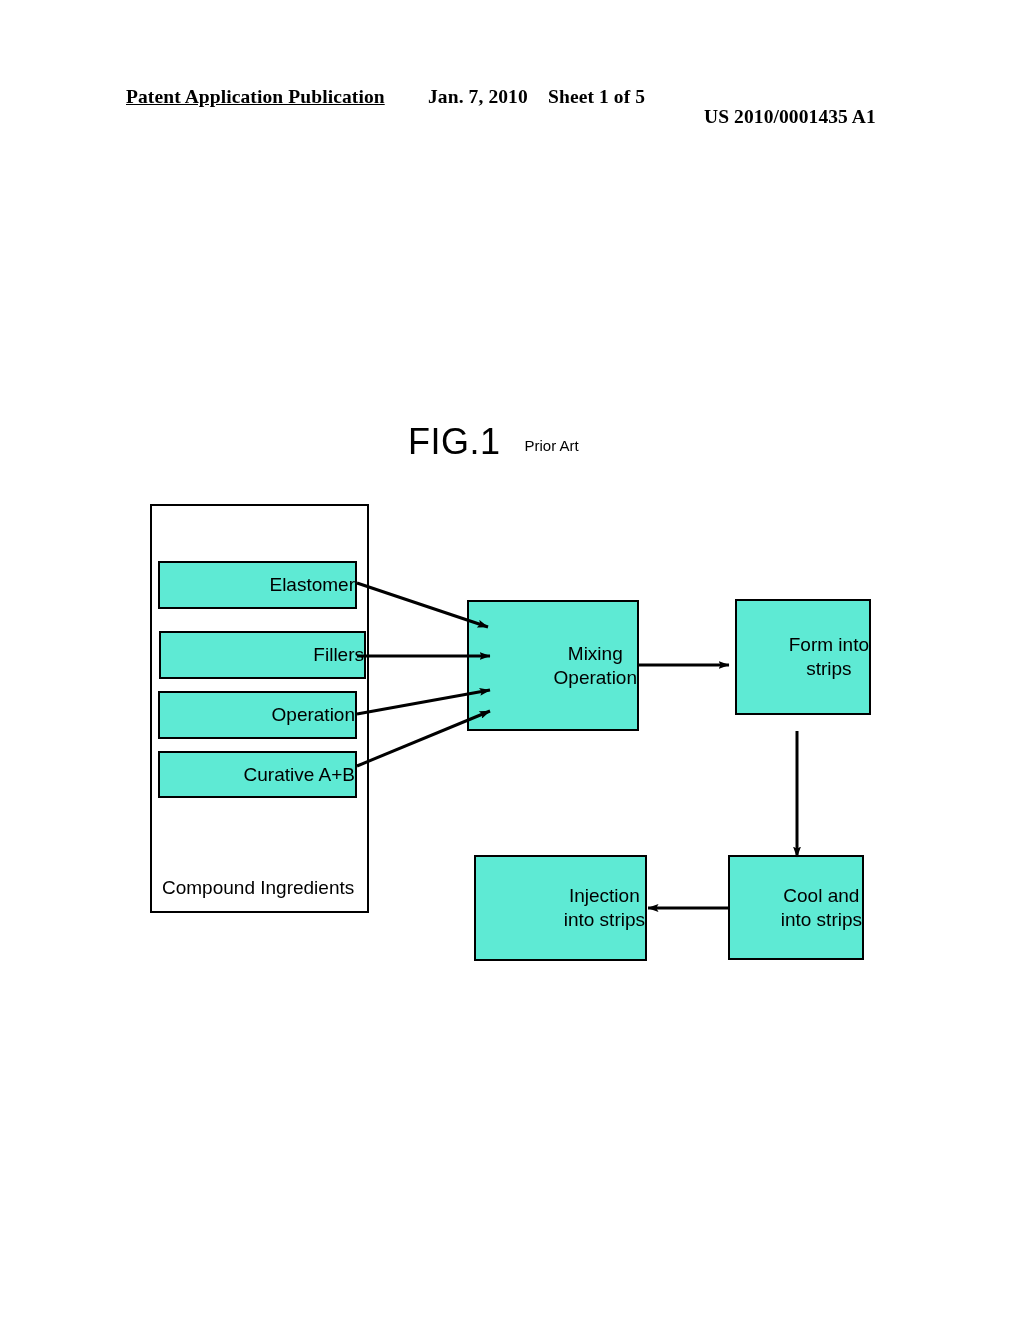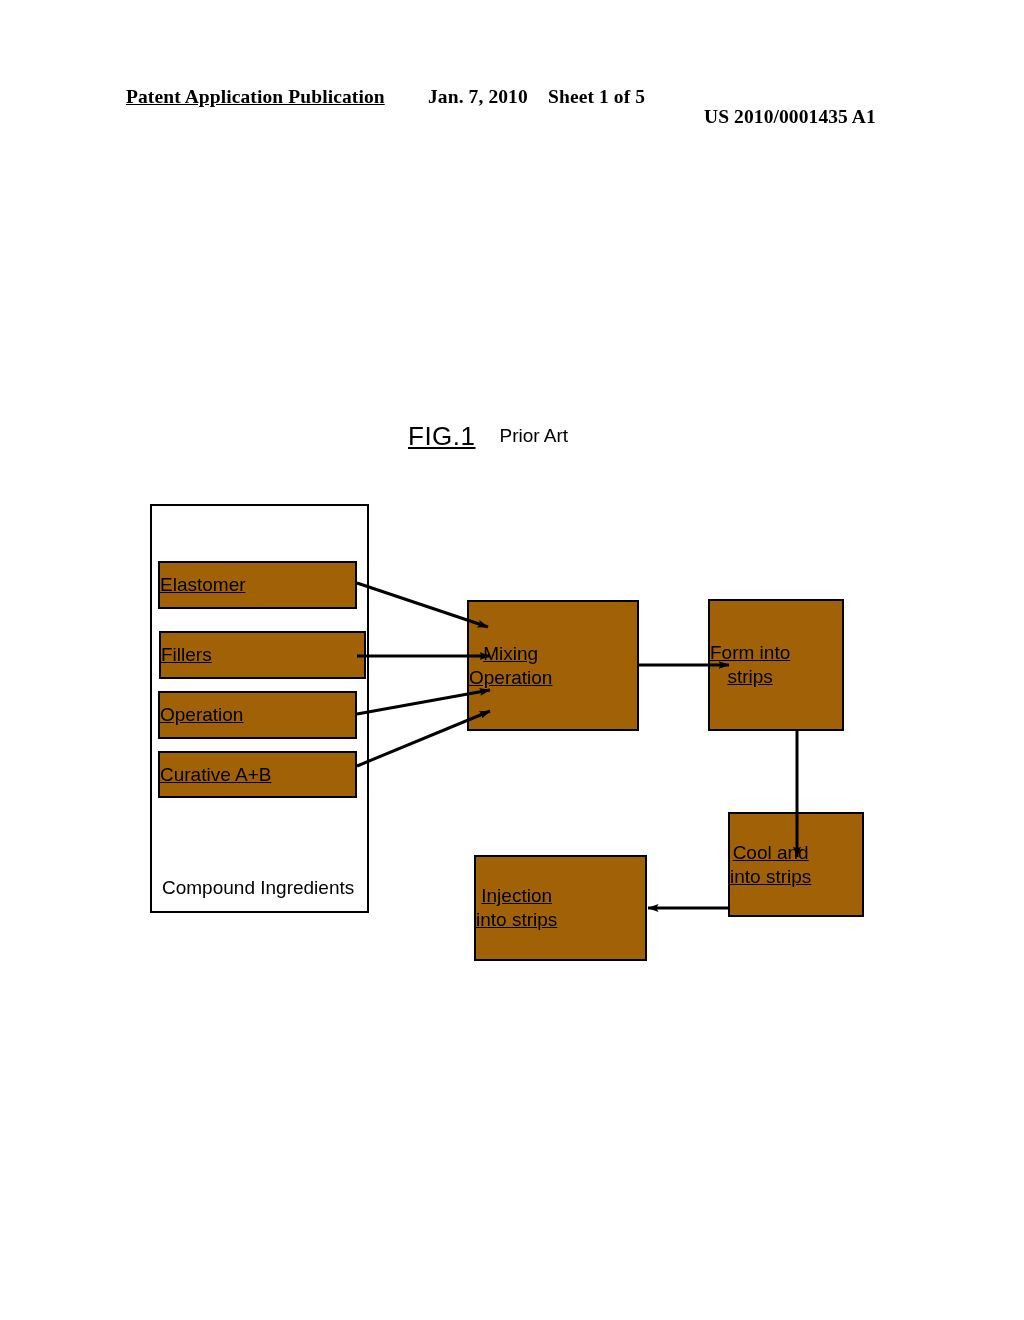--- a/index.html
+++ b/index.html
@@ -35,55 +35,53 @@
   .hdr-num   { position: absolute; left: 704px;  top: 0; margin-top: 20px; }
 
   
   .fig-caption {
     position: absolute;
     left: 408px;
     top: 421px;
     white-space: nowrap;
   }
   .fig-label {
-    font-size: 26px;
+    font-size: 36px;
     letter-spacing: 0.5px;
     vertical-align: baseline;
-    text-decoration: underline;
   }
   .fig-sub {
-    font-size: 19px;
+    font-size: 15px;
     margin-left: 24px;
     vertical-align: baseline;
     position: relative;
     top: -3px;
   }
 
   
   #diagram {
     position: absolute;
     left: 0;
     top: 0;
     width: 1024px;
     height: 1320px;
   }
 
   .node {
     position: absolute;
     box-sizing: border-box;
     border: 2.5px solid #000;
-    background: #a16207;
+    background: #5eead4;
     display: flex;
     align-items: center;
-    justify-content: flex-start;
+    justify-content: flex-end;
     text-align: center;
     font-size: 19px;
     line-height: 1.25;
     z-index: 3;
-    text-decoration: underline;
   }
 
   .container-box {
     position: absolute;
     box-sizing: border-box;
     border: 2.5px solid #000;
     background: #ffffff;
     z-index: 1;
   }
 
@@ -99,23 +97,23 @@
   #label-compound     { left: 162px; top: 877px; }
 
   
   #node-elastomer { left: 158px; top: 561px;  width: 199px; height: 48px; }
   #node-fillers   { left: 159px; top: 631px;  width: 207px; height: 48px; }
   #node-additives { left: 158px; top: 691px;  width: 199px; height: 48px; }
   #node-curative  { left: 158px; top: 751px;  width: 199px; height: 47px; }
 
   
   #node-mixing        { left: 467px; top: 600px; width: 172px; height: 131px; }
-  #node-form-strips   { left: 708px; top: 599px; width: 136px; height: 132px; }
+  #node-form-strips   { left: 735px; top: 599px; width: 136px; height: 116px; }
   #node-injection     { left: 474px; top: 855px; width: 173px; height: 106px; }
-  #node-cool-store    { left: 728px; top: 812px; width: 136px; height: 105px; }
+  #node-cool-store    { left: 728px; top: 855px; width: 136px; height: 105px; }
 
   .arrow-layer {
     position: absolute;
     left: 0; top: 0;
     width: 1024px; height: 1320px;
     z-index: 4;
     pointer-events: none;
   }
 </style>
 </head>

